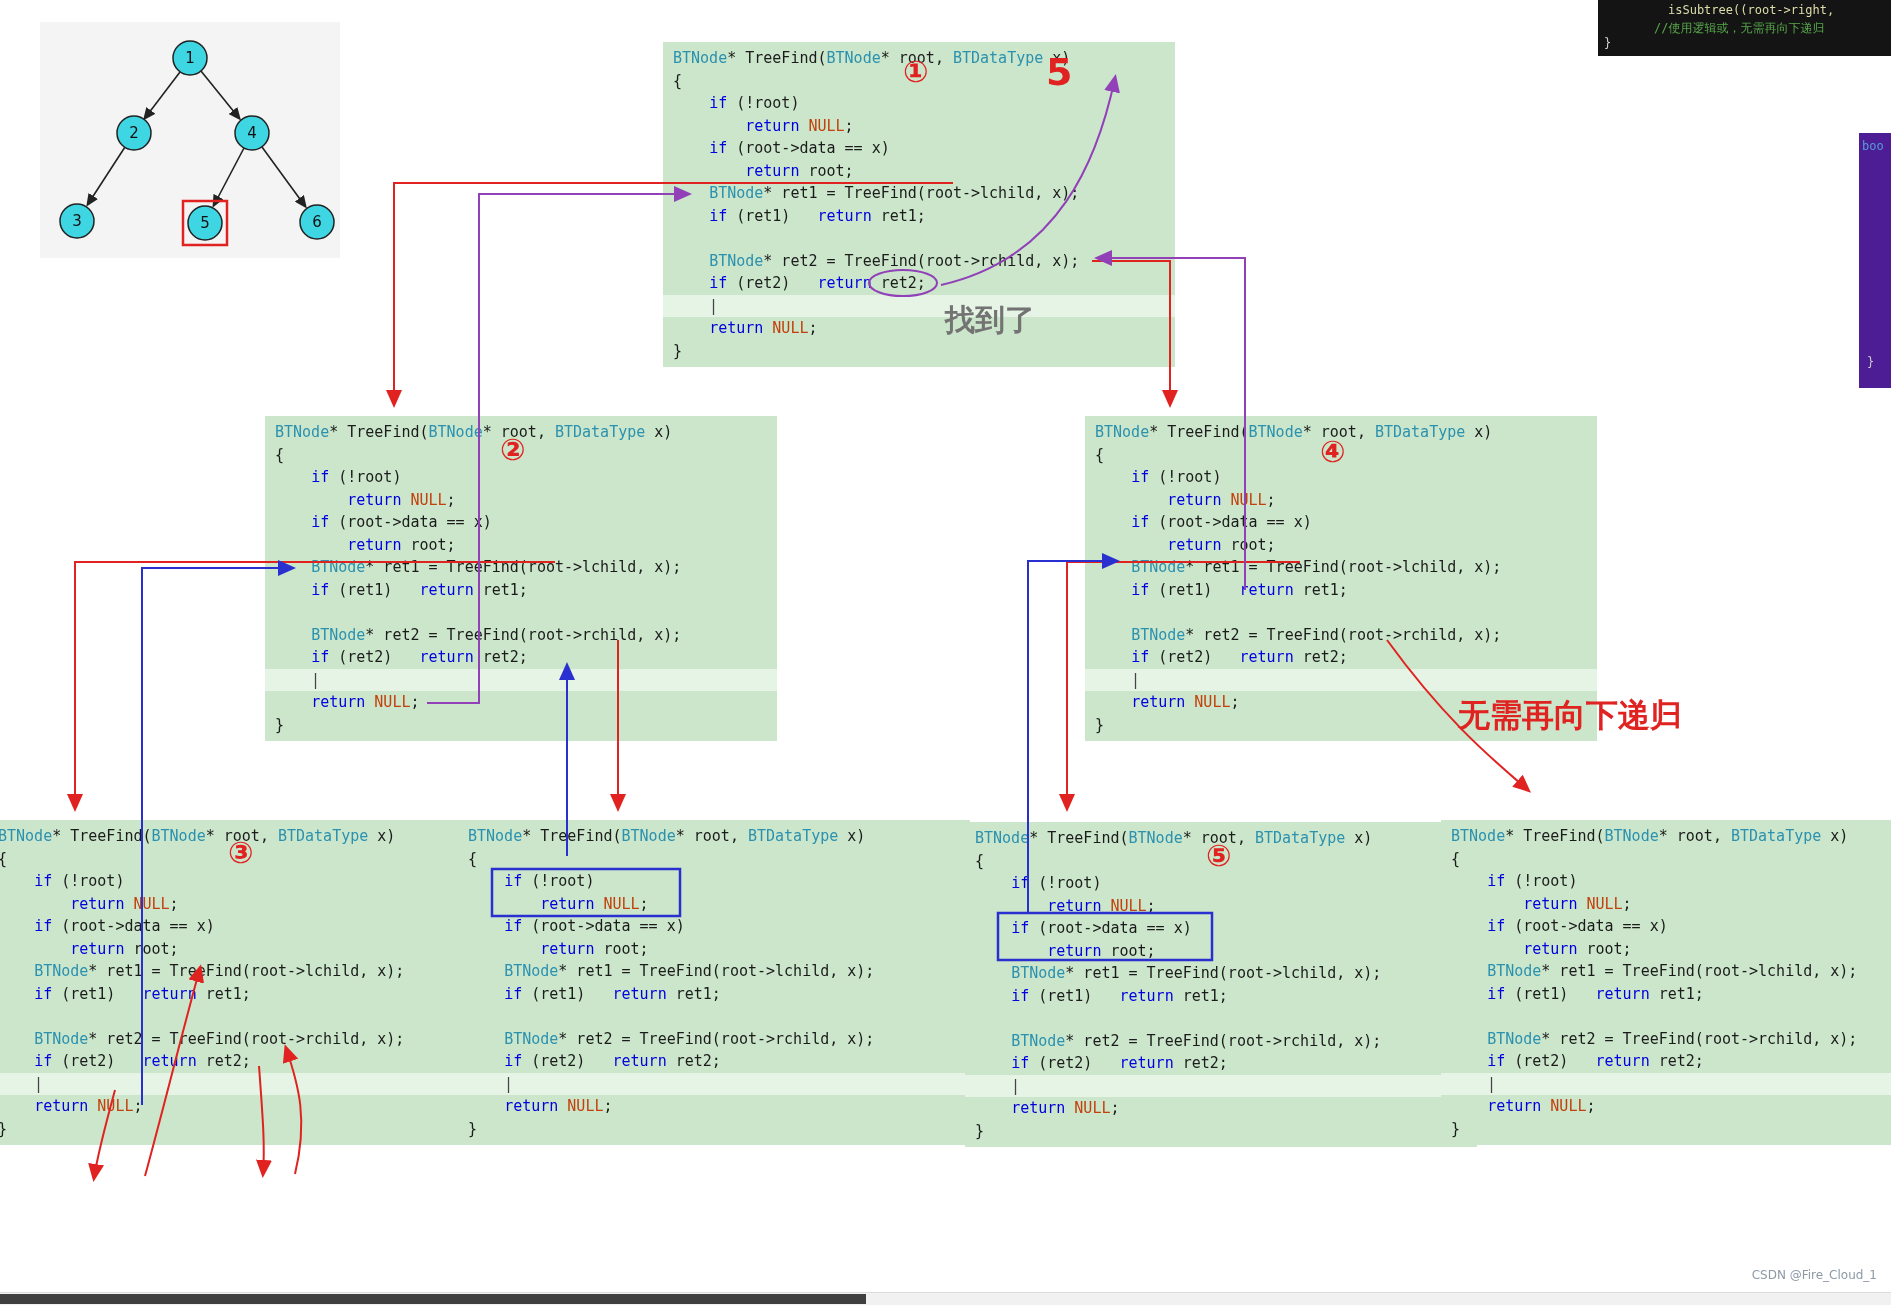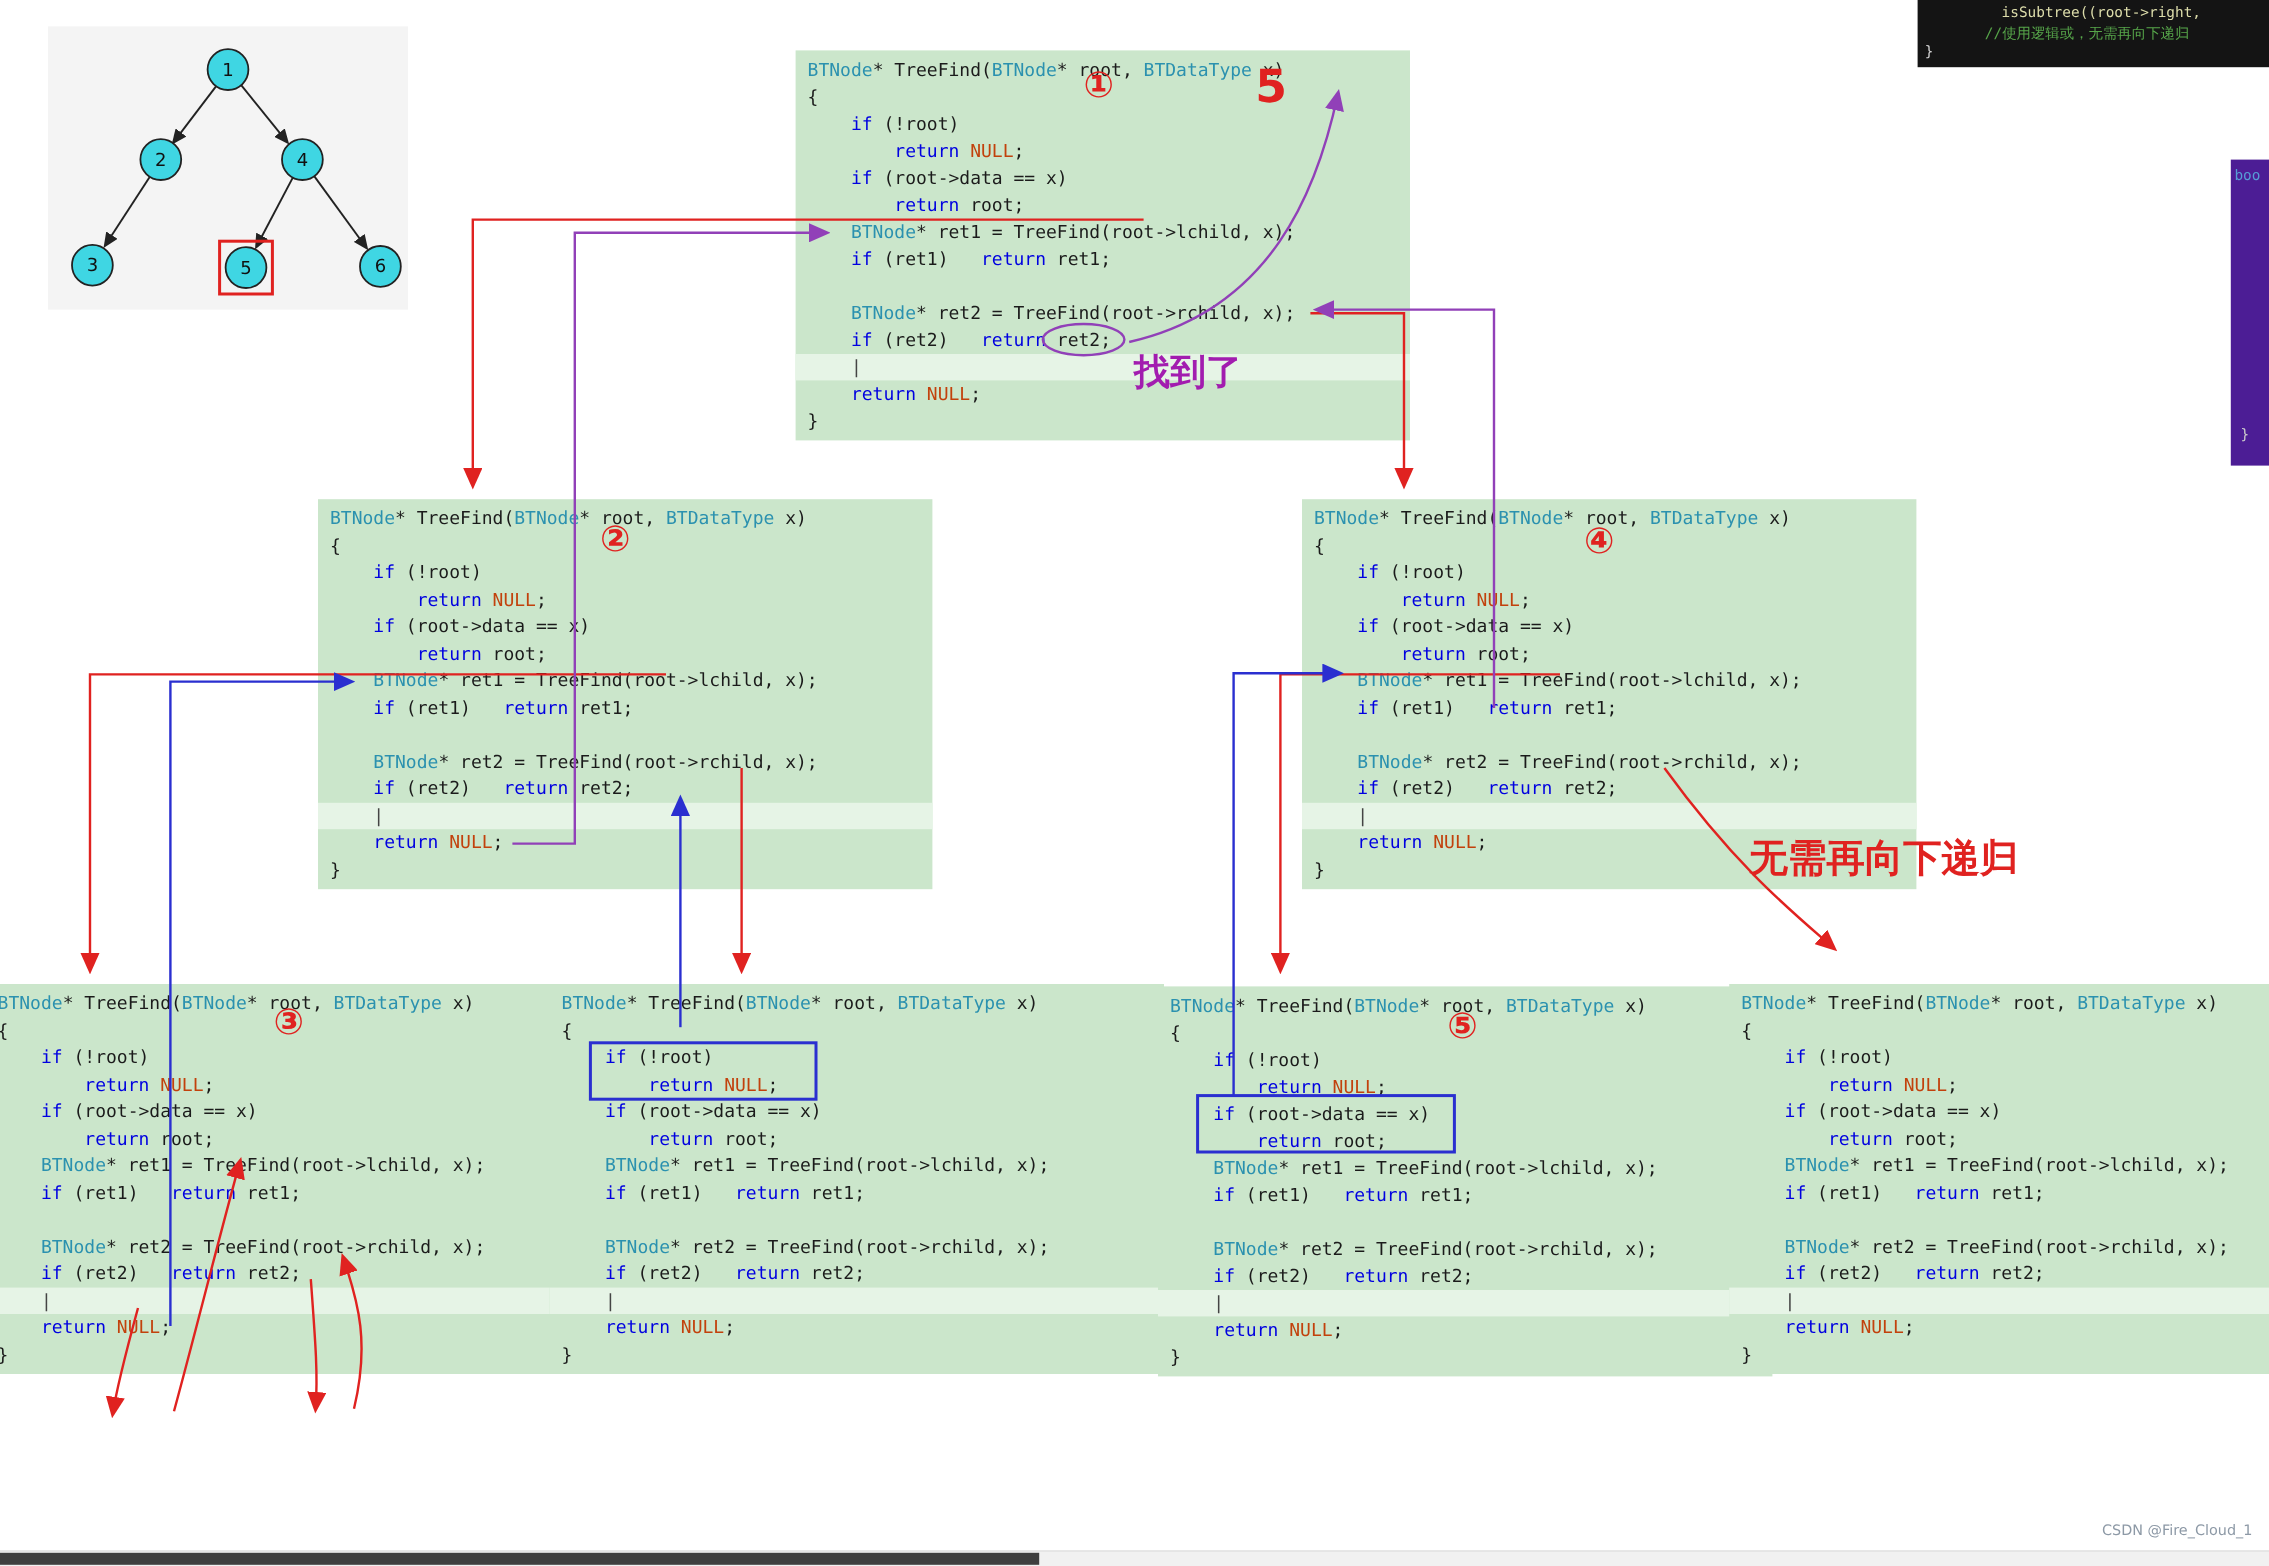--- a/index.html
+++ b/index.html
@@ -220,21 +220,21 @@
       <ellipse cx="903" cy="283" rx="34" ry="13" fill="none" stroke="#9140b8" stroke-width="2"></ellipse>
     </svg>
 
   <div id="annotations">
       <div class="ann" style="left: 903px; top: 54px; color: rgb(224, 34, 32); font-size: 30px; font-weight: bold;">①</div>
       <div class="ann" style="left: 500px; top: 432px; color: rgb(224, 34, 32); font-size: 30px; font-weight: bold;">②</div>
       <div class="ann" style="left: 1320px; top: 434px; color: rgb(224, 34, 32); font-size: 30px; font-weight: bold;">④</div>
       <div class="ann" style="left: 228px; top: 835px; color: rgb(224, 34, 32); font-size: 30px; font-weight: bold;">③</div>
       <div class="ann" style="left: 1206px; top: 838px; color: rgb(224, 34, 32); font-size: 30px; font-weight: bold;">⑤</div>
       <div class="ann" style="left: 1046px; top: 50px; color: rgb(224, 34, 32); font-size: 38px; font-weight: bold;">5</div>
-      <div class="ann" style="left: 945px; top: 290px; color: #a21caf; font-size: 30px; font-weight: bold;">找到了</div>
+      <div class="ann" style="left: 945px; top: 300px; color: #737373; font-size: 30px; font-weight: bold;">找到了</div>
       <div class="ann" style="left: 1458px; top: 694px; color: rgb(224, 34, 32); font-size: 32px; font-weight: bold;">无需再向下递归</div>
     </div>
 
   <div id="snippet-top" class="snippet" style="left: 1598px; top: 0px; width: 293px; height: 56px; background: rgb(20, 20, 20);">
       <span style="left: 70px; top: 3px; color: rgb(220, 220, 170);">isSubtree((root-&gt;right,</span>
       <span style="left: 56px; top: 20px; color: rgb(87, 166, 74);">//使用逻辑或，无需再向下递归</span>
       <span style="left: 6px; top: 36px; color: rgb(212, 212, 212);">}</span>
     </div>
   <div id="snippet-right" class="snippet" style="left: 1859px; top: 133px; width: 32px; height: 255px; background: #4c1d95;">
       <span style="left: 3px; top: 6px; color: rgb(86, 156, 214);">boo</span>

